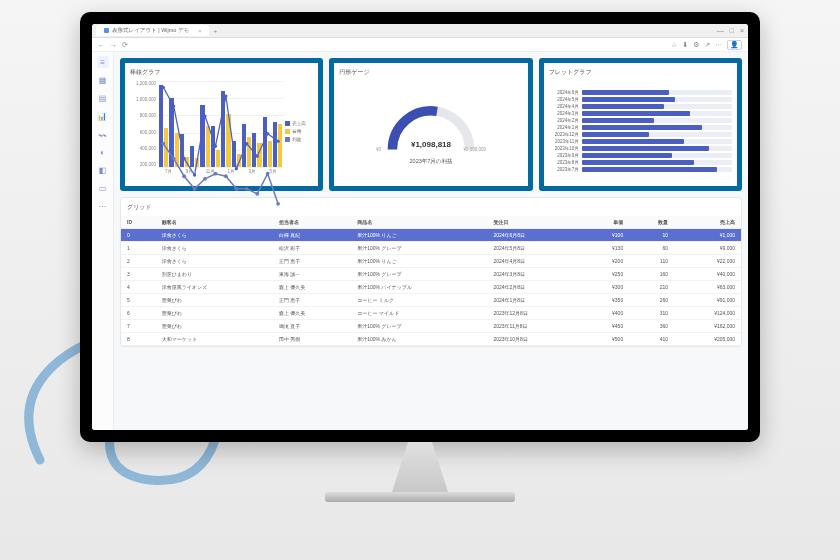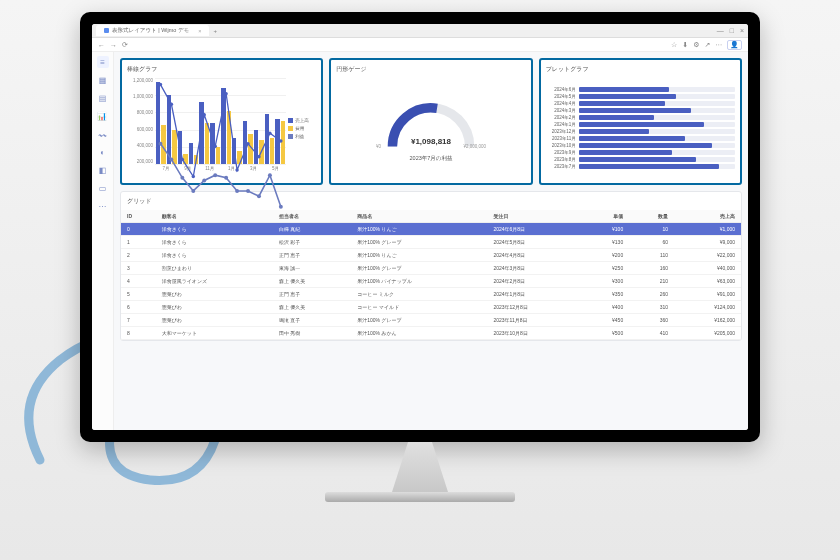--- a/index.html
+++ b/index.html
@@ -16,21 +16,21 @@
 .wctl{margin-left:auto;display:flex;gap:6px;color:#888;font-size:7px}
 .toolbar{height:14px;display:flex;align-items:center;padding:0 6px;gap:5px;border-bottom:1px solid #eee}
 .tbbtn{color:#888;font-size:7px}
 .toolbar .right{margin-left:auto;display:flex;gap:5px;align-items:center}
 .app{flex:1;display:flex;overflow:hidden}
 .sidebar{width:22px;background:#fcfcfc;border-right:1px solid #eee;display:flex;flex-direction:column;align-items:center;padding-top:4px;gap:6px}
 .sbicon{width:12px;height:12px;display:flex;align-items:center;justify-content:center;color:#7a8bc5;font-size:8px;border-radius:2px}
 .sbicon.sel{background:#eef2ff}
 .main{flex:1;background:#f7f8fa;padding:6px;overflow:hidden}
 .cards{display:flex;gap:6px}
-.card{background:#fff;border:2px solid #0369a1;border-radius:3px;padding:5px;flex:1}
+.card{background:#fff;border:5px solid #0369a1;border-radius:3px;padding:5px;flex:1}
 .card-title{font-size:6px;color:#555;margin-bottom:4px}
 .combo{height:100px;display:flex;gap:2px}
 .c-plot{flex:1;position:relative}
 .c-axis{position:absolute;left:0;top:0;bottom:14px;width:28px;display:flex;flex-direction:column;justify-content:space-between;font-size:4.5px;color:#888;text-align:right;padding-right:2px}
 .c-grid{position:absolute;left:28px;right:0;top:0;bottom:14px}
 .c-grid div{position:absolute;left:0;right:0;border-top:1px solid #f0f0f0}
 .c-bars{position:absolute;left:28px;right:0;bottom:14px;top:0;display:flex;align-items:flex-end;gap:1px;padding:0 1px}
 .bgrp{flex:1;display:flex;align-items:flex-end;gap:1px;height:100%}
 .bar1{flex:1;background:#4a5fc1}
 .bar2{flex:1;background:#f5c842}

